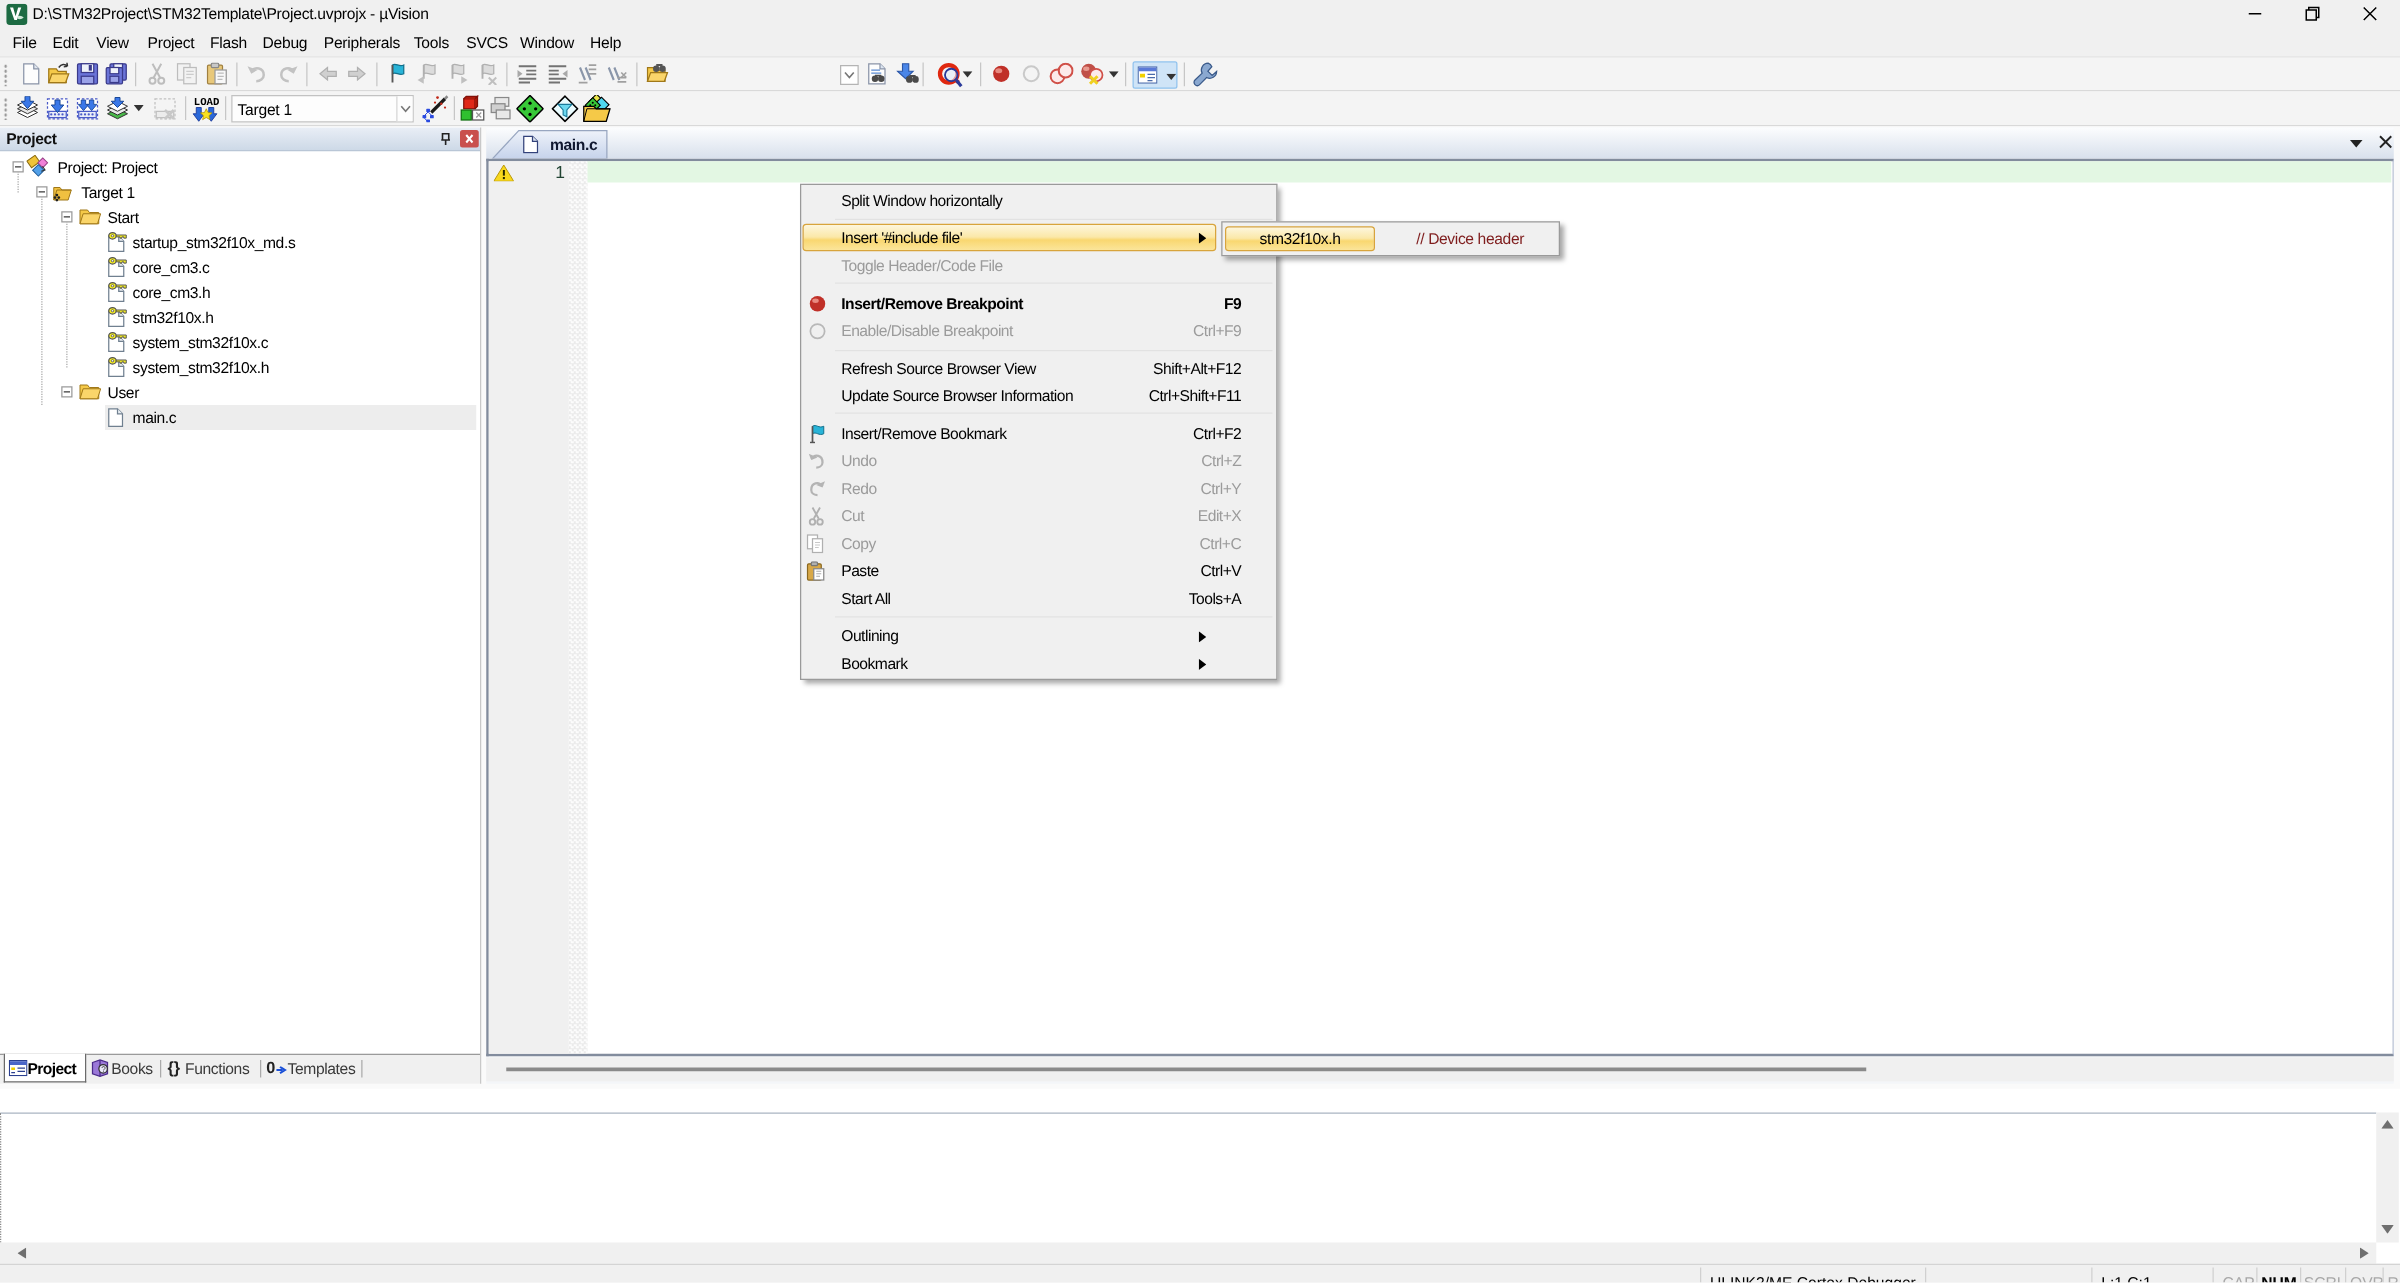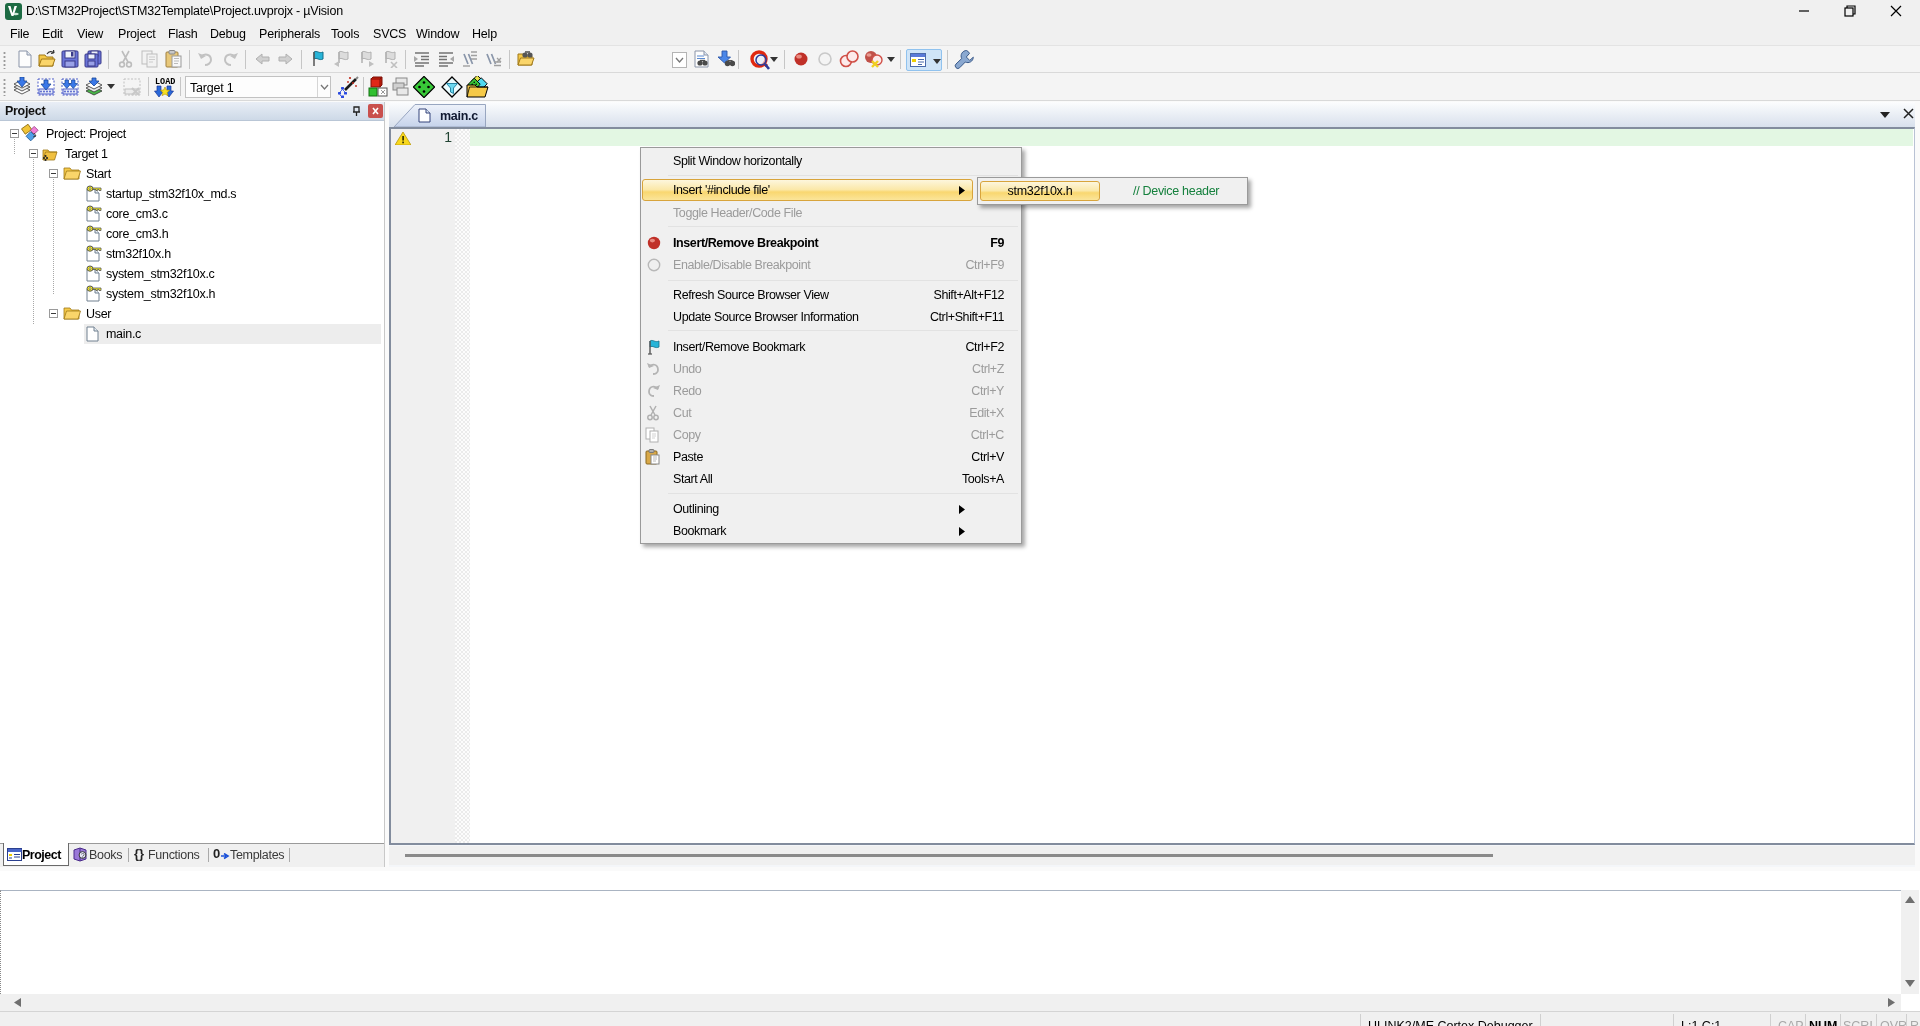--- a/index.html
+++ b/index.html
@@ -3,21 +3,21 @@
 *{margin:0;padding:0;box-sizing:border-box}
 html,body{width:1920px;height:1026px;overflow:hidden;font-family:"Liberation Sans",sans-serif}
 body{background:#f0f0f0;position:relative}
 .abs{position:absolute}
 .sep1{position:absolute;width:1px;height:20px;background:#c6c6c6;top:49px}
 .sep2{position:absolute;width:1px;height:20px;background:#c6c6c6;top:77px}
 .ico{position:absolute;width:18px;height:18px}
 .mi{position:absolute;font-size:12.5px;color:#000;line-height:22px;letter-spacing:-0.2px}
 .gray{color:#9b9b9b}
 .menuitem{position:absolute;left:32px;font-size:12.5px;line-height:22px;letter-spacing:-0.4px}
-.short{position:absolute;font-size:12.5px;line-height:22px;text-align:left;right:17px;letter-spacing:-0.4px}
+.short{position:absolute;font-size:12.5px;line-height:22px;text-align:left;right:28px;letter-spacing:-0.4px}
 .msep{position:absolute;left:27px;right:3px;height:1px;background:#e2e2e2}
 .treerow{position:absolute;font-size:12.5px;color:#000;height:20px;line-height:20px;letter-spacing:-0.3px}
 .pm{position:absolute;width:9px;height:9px;background:#fff;border:1px solid #9a9a9a}
 .pm:before{content:"";position:absolute;left:1px;right:1px;top:3px;height:1px;background:#3a3a3a}
 </style></head>
 <body>
 
 <div class="abs" style="left:0;top:0;width:1920px;height:23px;background:#f0f0f0">
   <svg class="abs" style="left:5px;top:3px" width="17" height="17" viewBox="0 0 17 17">
     <rect x="0" y="0" width="17" height="17" rx="3" fill="#1d6b43"></rect>
@@ -656,14 +656,14 @@
     </svg>
   <div class="menuitem" style="top:372px">Bookmark</div>
   <svg class="abs" style="left:318px;top:379px" width="6" height="9">
       <path d="M0 0 L6 4.5 L0 9 Z" fill="#000"></path>
     </svg>
 </div>
 
 <div id="smenu" class="abs" style="left:977px;top:177px;width:271px;height:28px;background:#f0f0f0;border:1px solid #9a9a9a;box-shadow:3px 3px 4px rgba(0,0,0,0.35)">
   <div class="abs" style="left:2px;top:3px;width:120px;height:20px;border:1px solid #d8a43c;border-radius:3px;background:linear-gradient(#fdf6dd,#fbe8a8 48%,#f9d770 60%,#fbe59a)"></div>
   <div class="abs" style="left:2px;top:3px;width:120px;height:20px;text-align:center;font-size:12.5px;line-height:20px;color:#000;letter-spacing:-0.3px">stm32f10x.h</div>
-  <div class="abs" style="left:155px;top:3px;font-size:12.5px;line-height:20px;color:#15803d;letter-spacing:-0.3px">// Device header</div>
+  <div class="abs" style="left:155px;top:3px;font-size:12.5px;line-height:20px;color:#7f1d1d;letter-spacing:-0.3px">// Device header</div>
 </div>
 
 </body></html>

